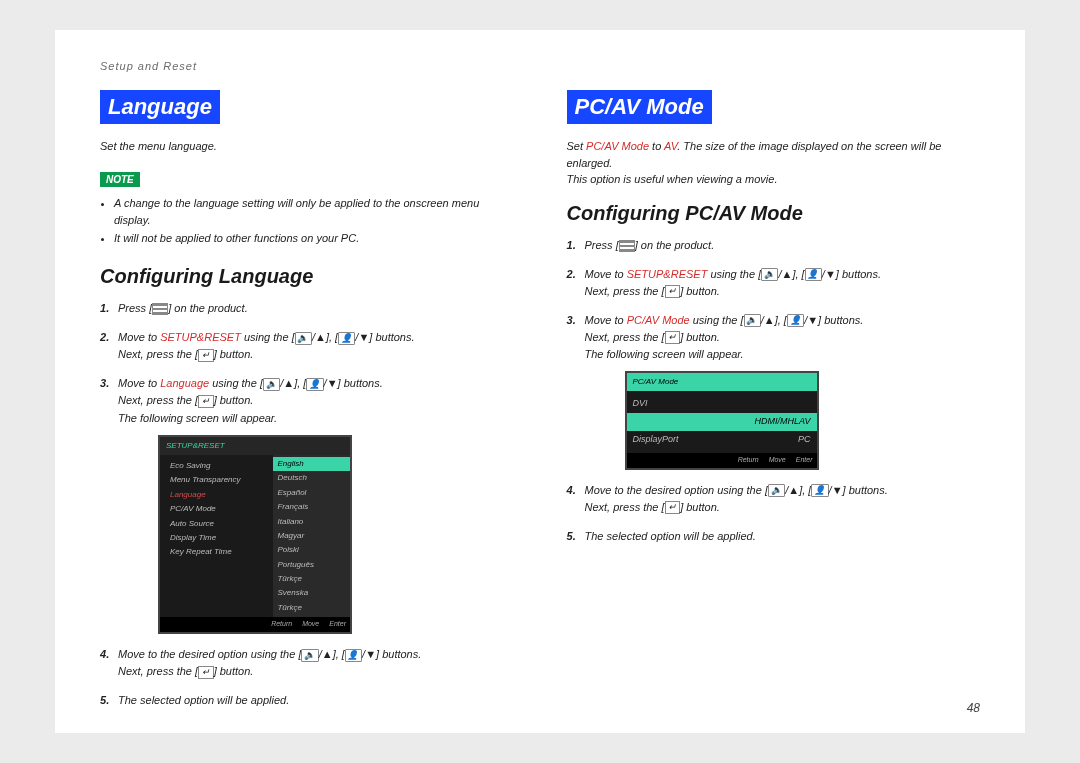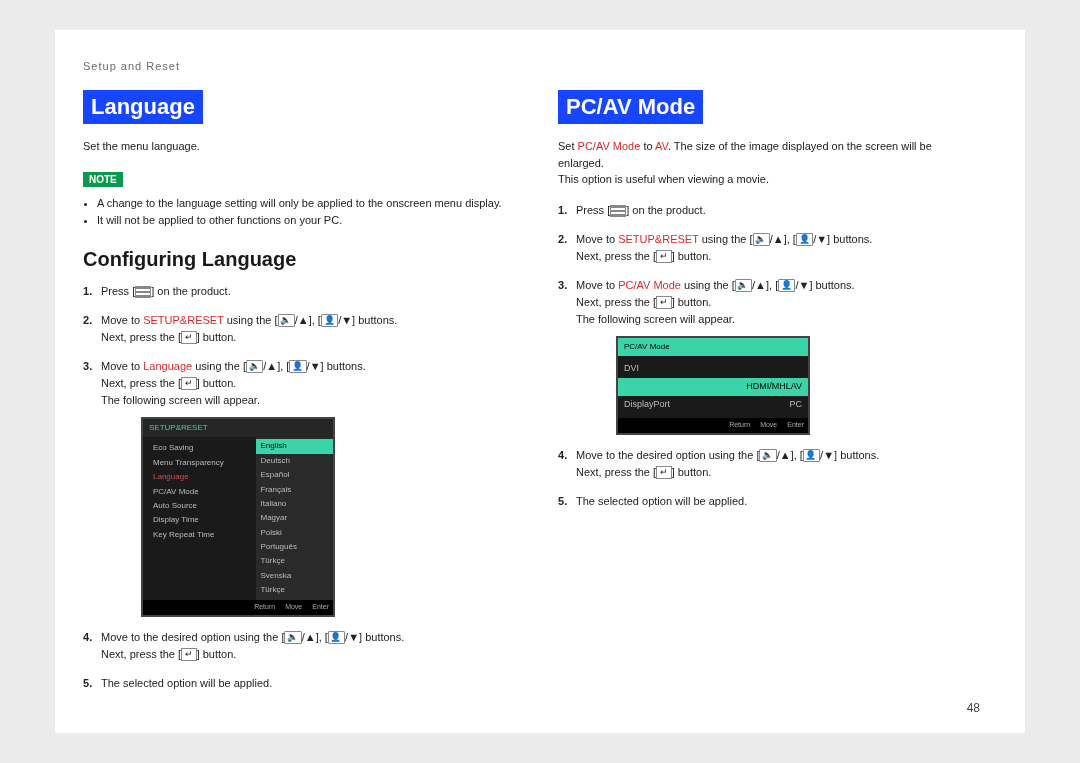--- a/index.html
+++ b/index.html
@@ -10,22 +10,23 @@
     background: #ebebeb;
     font-family: Arial, Helvetica, sans-serif;
     color: #222;
   }
   .page {
     position: relative;
     width: 970px;
     height: 703px;
     margin: 30px auto;
     background: #fff;
-    padding: 30px 45px 20px 28px;
+    padding: 30px 45px 20px 45px;
     box-sizing: border-box;
+    font-style: italic;
   }
   .header-line {
     font-size: 11px;
     letter-spacing: 1px;
     color: #6b6b6b;
     margin-bottom: 18px;
   }
   .columns {
     display: flex;
     gap: 53px;
@@ -298,20 +299,21 @@
     </div>
 
     <div class="col">
       <div class="section-title">PC/AV Mode</div>
       <div class="intro">
         <span>Set </span><span class="accent">PC/AV Mode</span><span> to </span><span class="accent">AV</span><span>. The size of the image displayed on the screen will be enlarged.</span>
         <br>
         <span>This option is useful when viewing a movie.</span>
       </div>
 
+      <div class="subheading">Configuring PC/AV Mode</div>
 
       <ol class="steps">
         <li>
           <span>Press [</span><span class="icon-menu"></span><span>] on the product.</span>
         </li>
         <li>
           <span>Move to </span><span class="accent">SETUP&amp;RESET</span><span> using the [</span><span class="icon-box icon-snd"></span>/<span class="icon-tri-up"></span><span>], [</span><span class="icon-box icon-ppl"></span>/<span class="icon-tri-down"></span><span>] buttons.</span>
           <br>
           <span>Next, press the [</span><span class="icon-enter"></span><span>] button.</span>
         </li>

